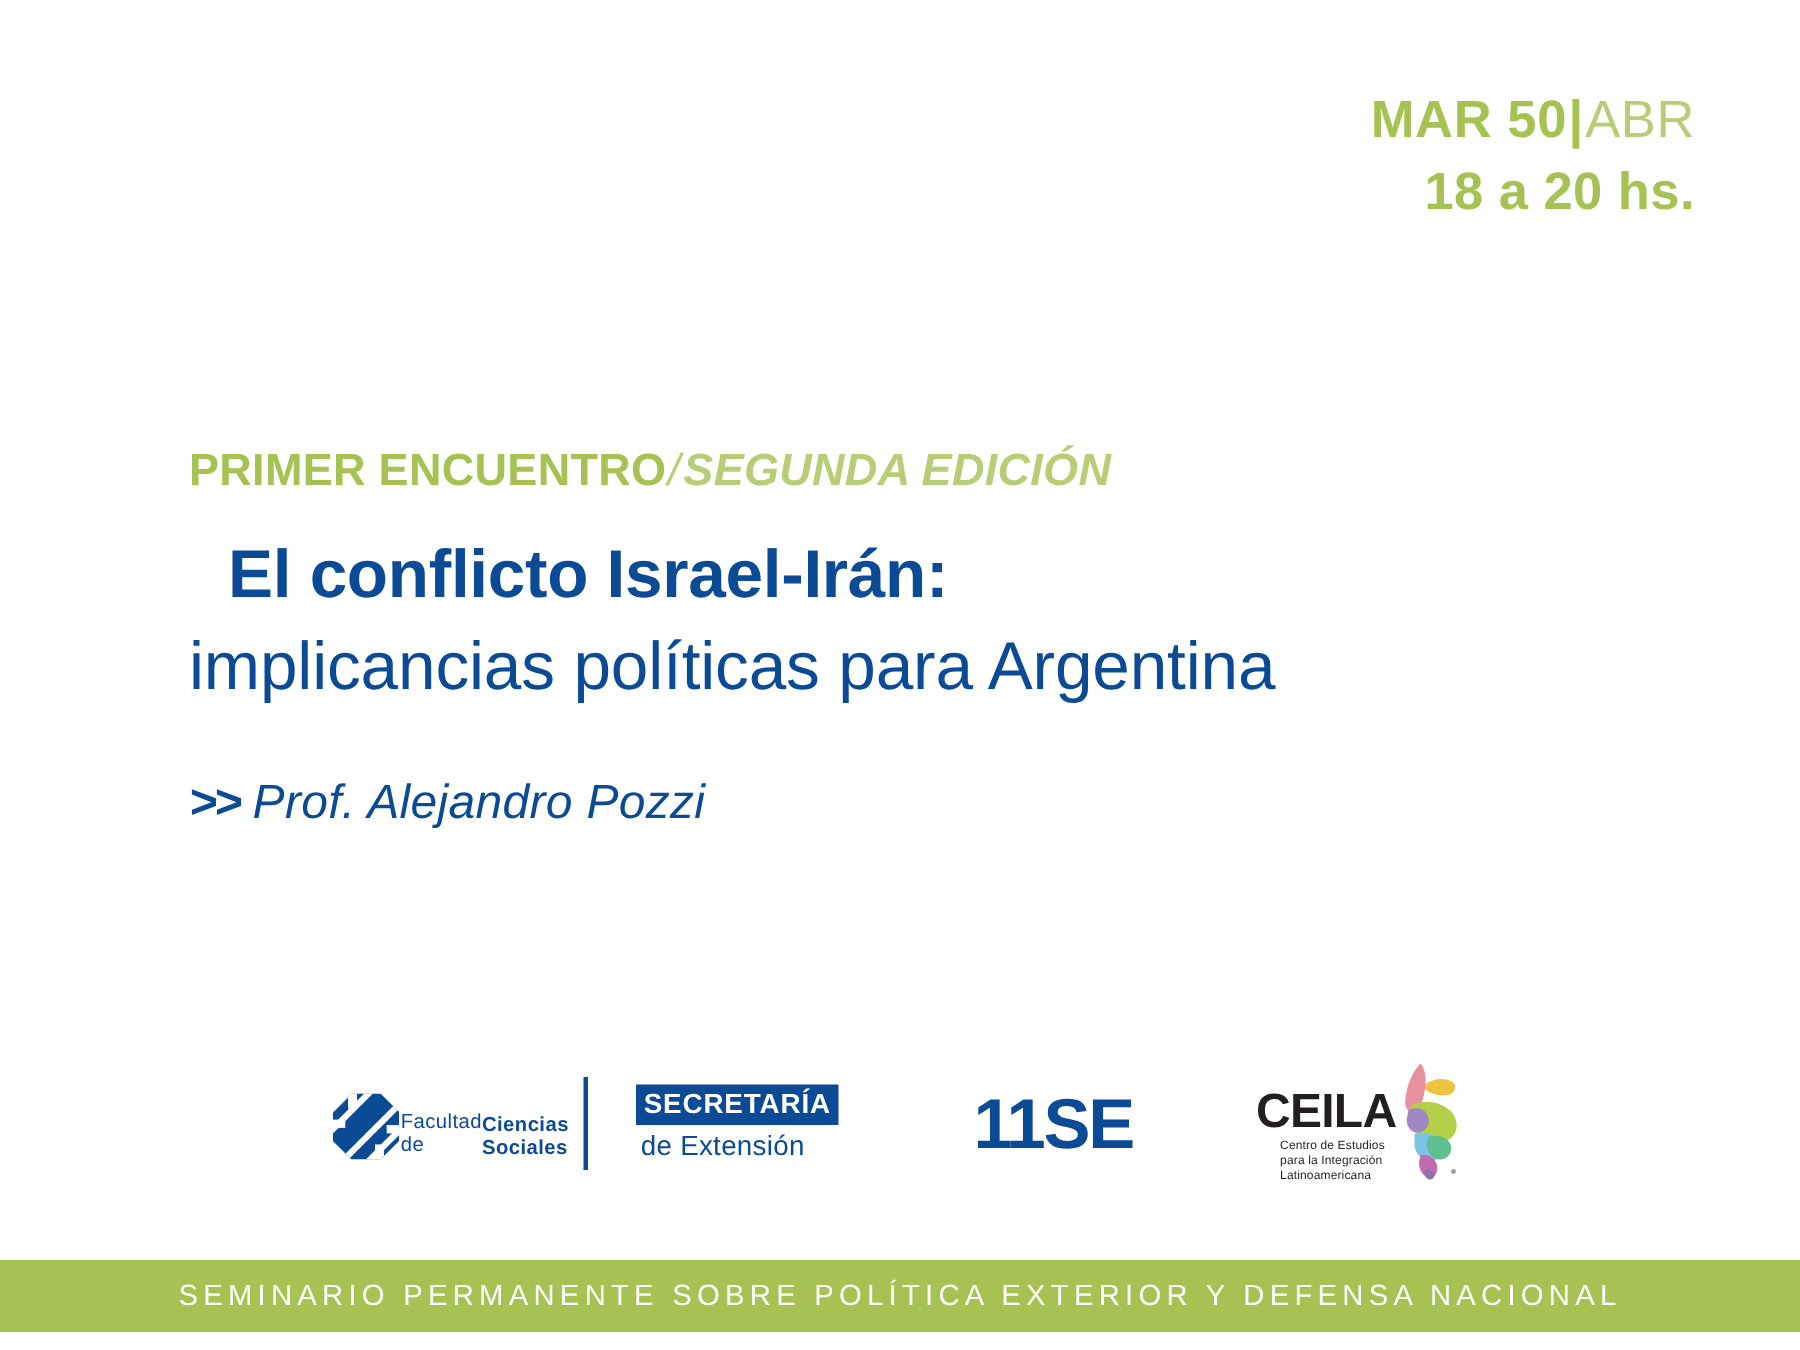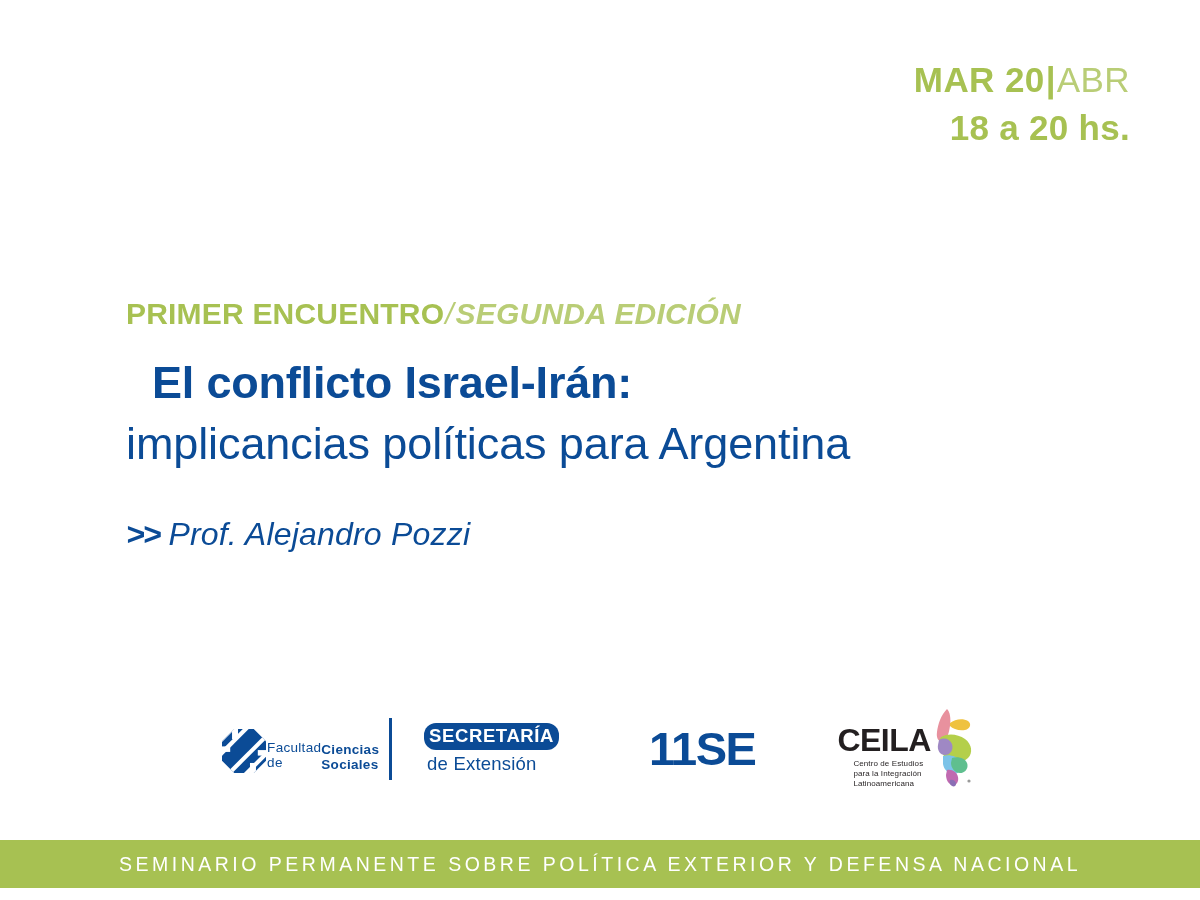--- a/index.html
+++ b/index.html
@@ -168,21 +168,20 @@
     margin-bottom: 12px;
   }
   .logo-secretaria .top {
     display: inline-block;
     background: #0b4b96;
     color: #ffffff;
     font-size: 18.5px;
     font-weight: bold;
     letter-spacing: 0.6px;
     padding: 2px 5px 3px 5px;
-    border-radius: 12px;
   }
   .logo-secretaria .bot {
     font-size: 18.5px;
     font-weight: 400;
     letter-spacing: 0.2px;
     margin-top: 3px;
     padding-left: 3px;
   }
 
   .logo-11se {
@@ -241,21 +240,21 @@
     font-weight: 400;
     letter-spacing: 3.5px;
     white-space: nowrap;
   }
 </style>
 </head>
 <body>
 
 <div class="date-block">
   <div class="date-line1">
-    <span class="strong">MAR 20</span><span class="bar">|</span><span class="light">ABR</span>
+    <span class="strong">MAR 50</span><span class="bar">|</span><span class="light">ABR</span>
   </div>
   <div class="date-line2">18 a 20 hs.</div>
 </div>
 
 <div class="content">
   <div class="eyebrow">
     <span class="part-a">PRIMER ENCUENTRO</span><span class="slash">/</span><span class="part-b">SEGUNDA EDICIÓN</span>
   </div>
 
   <div class="title-1">El conflicto Israel-Irán:</div>

